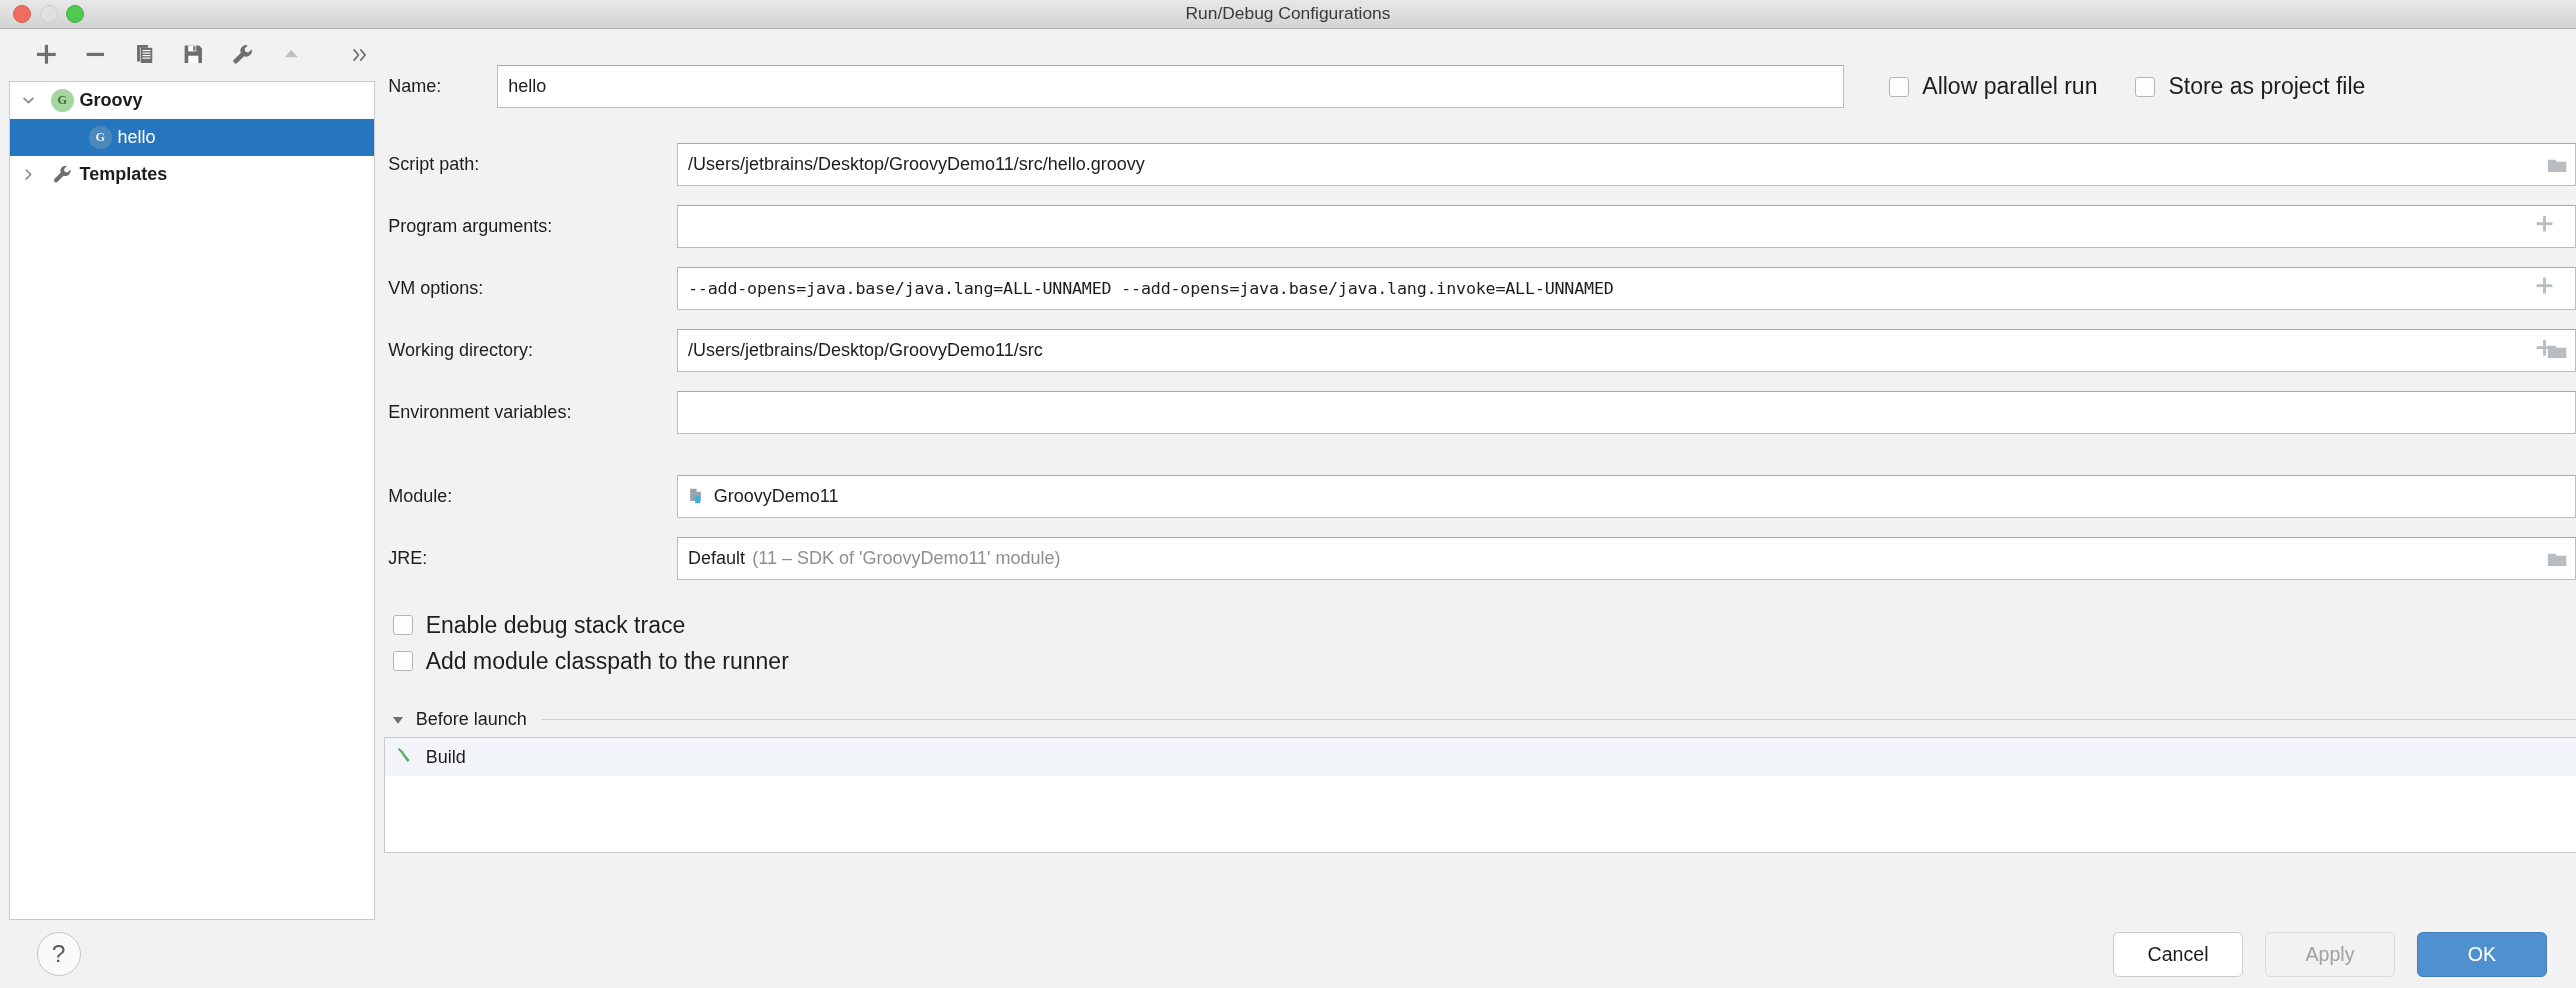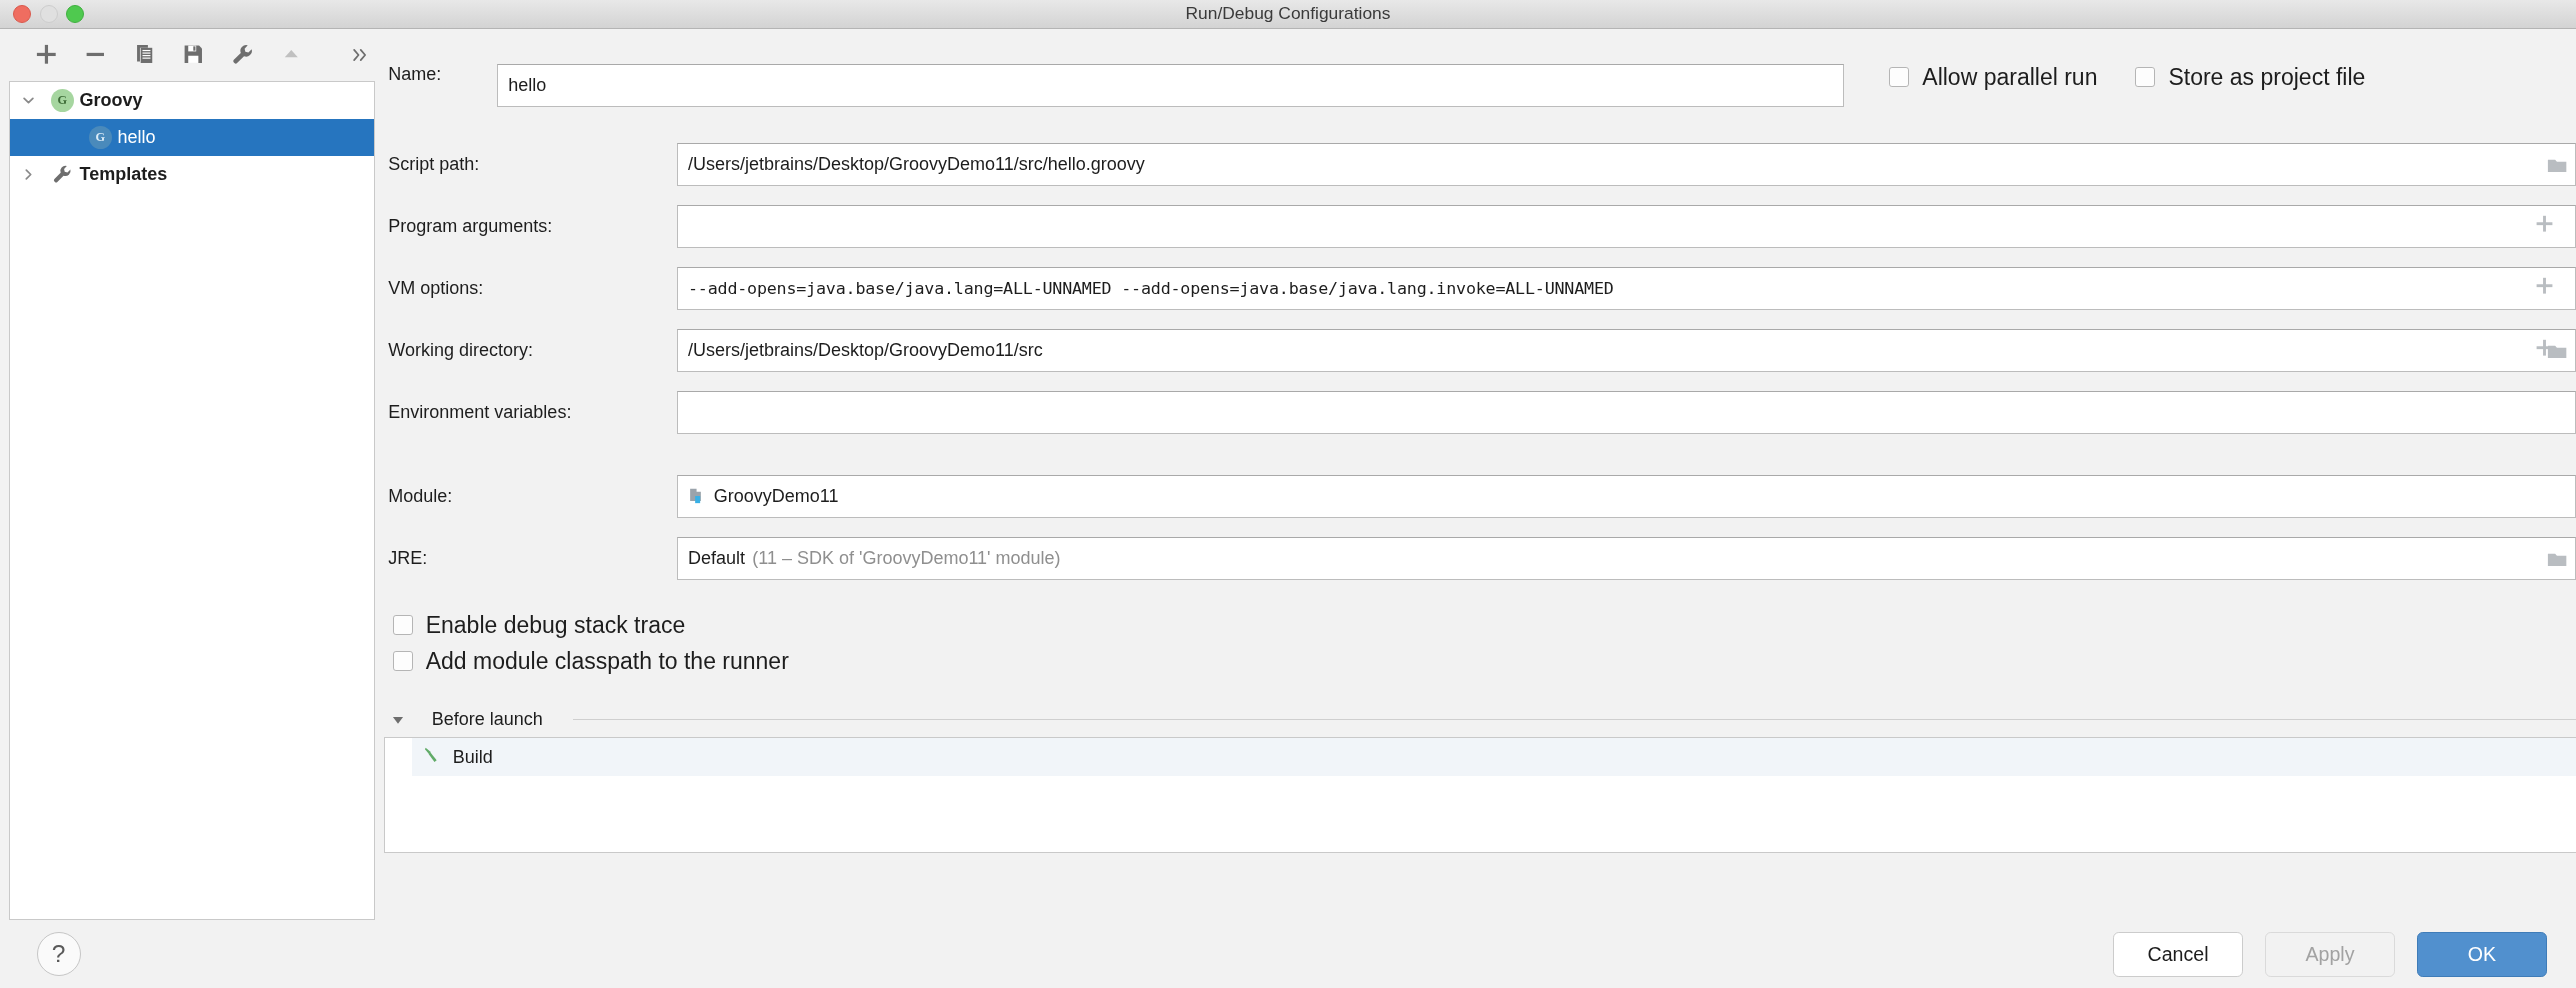--- a/index.html
+++ b/index.html
@@ -176,21 +176,21 @@
   .lbl-w {
     width: 293px;
     min-width: 293px;
     padding-left: 4.3px;
     box-sizing: border-box;
   }
 
   
   .name-row {
     display: flex;
-    align-items: flex-start;
+    align-items: center;
     height: 46px;
     padding-left: 4.3px;
     margin-bottom: 33px;
   }
   .name-label { width: 109px; min-width: 109px; font-size: 18px; color:#1d1d1d; }
   .field {
     background: #ffffff;
     border: 0.7px solid #bcbcbc;
     border-top-color: #a9a9a9;
     box-sizing: border-box;
@@ -259,33 +259,31 @@
     padding-left: 8.7px;
     height: 36px;
   }
 
   .before-launch {
     display: flex;
     align-items: center;
     padding-left: 5.8px;
     margin-top: 30px;
     margin-bottom: 7.2px;
-    gap: 16px;
   }
   .bl-arrow { width: 26px; display: flex; align-items: center; }
   .bl-title { font-size: 18px; color:#1d1d1d; white-space: nowrap; margin-right: 14.5px;}
   .bl-line { flex: 1; height: 0.7px; background: #cfcfcf; }
 
   .bl-list {
     border: 0.7px solid #c9c9c9;
     border-right: none;
     background: #fff;
     height: 116px;
     box-sizing: border-box;
-    padding-left: 27px;
   }
   .bl-item {
     height: 38px;
     background: #f1f5f9;
     display: flex;
     align-items: center;
     padding-left: 10px;
     font-size: 18px;
     color: #1d1d1d;
     gap: 8.7px;

